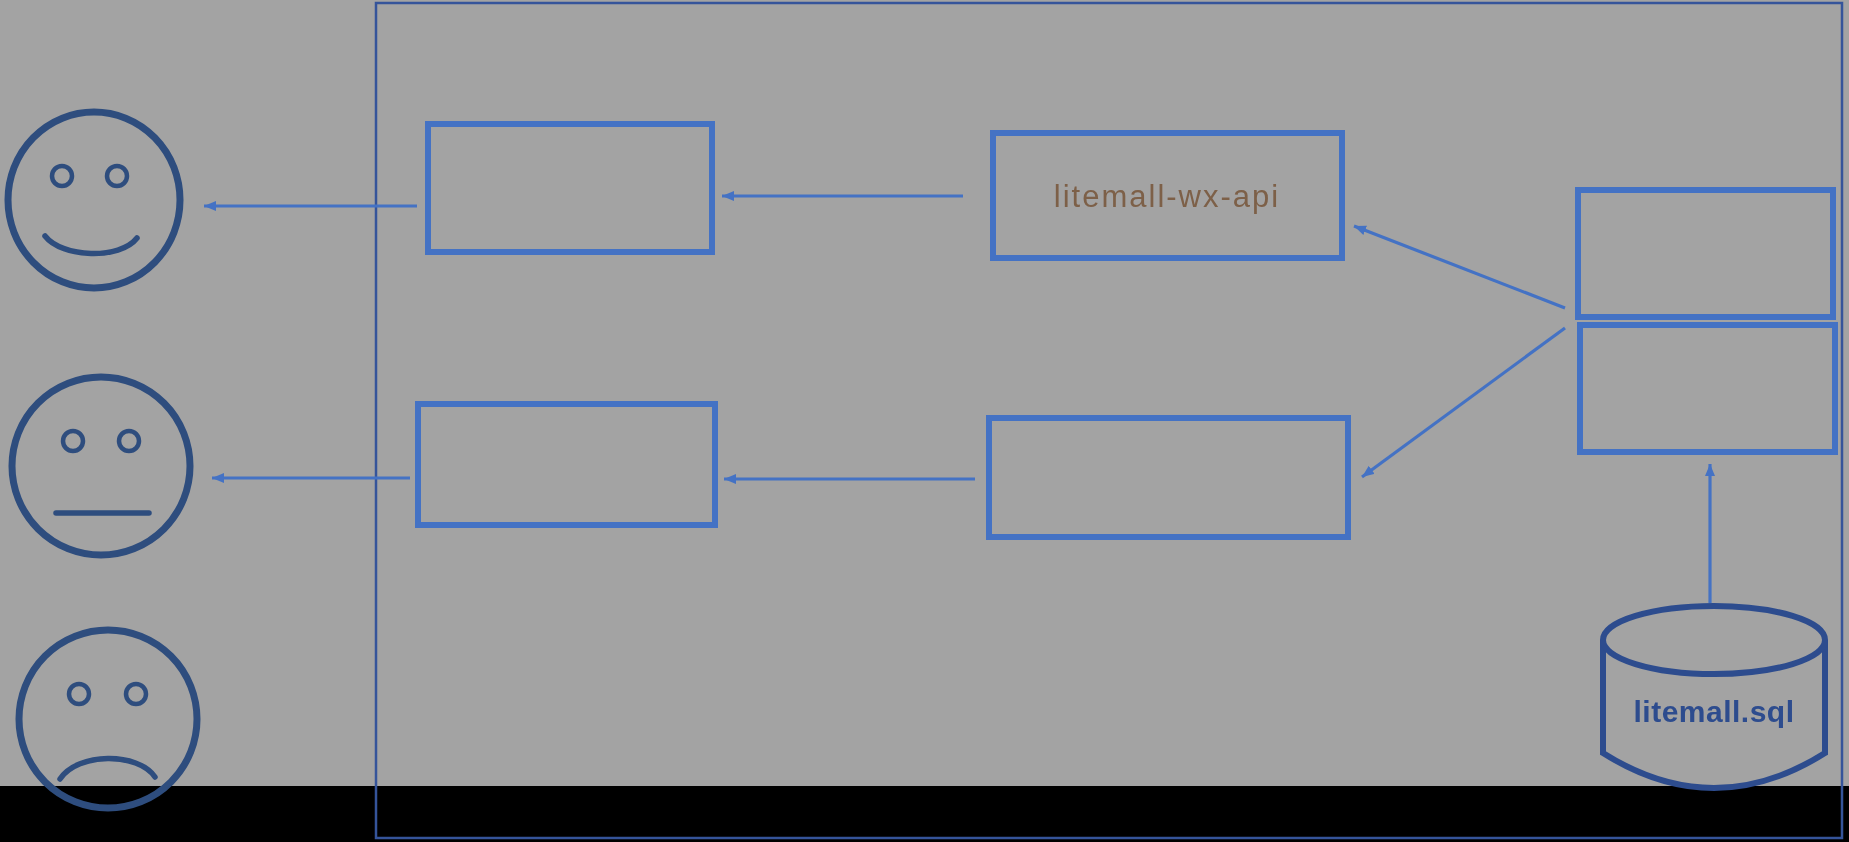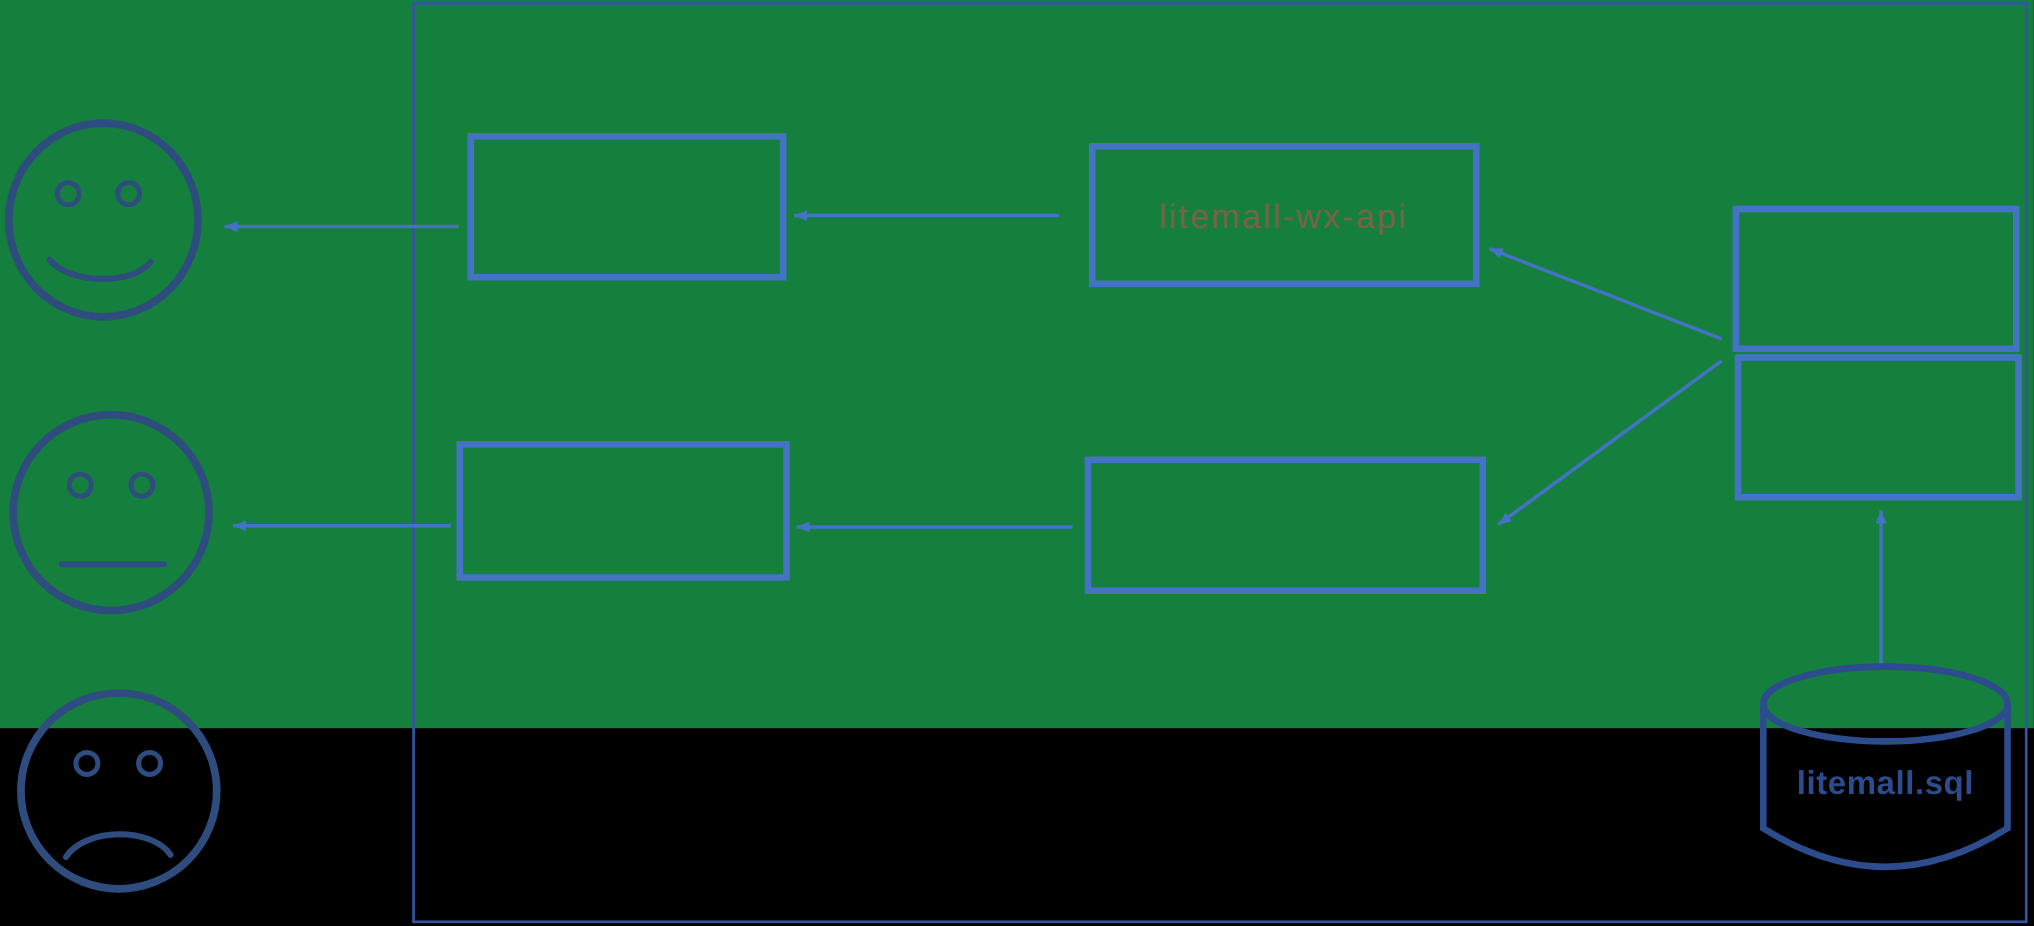--- a/index.html
+++ b/index.html
@@ -7,22 +7,22 @@
     padding: 0;
     background: #000000;
     width: 1849px;
     height: 842px;
     overflow: hidden;
     font-family: "Liberation Sans", sans-serif;
   }
   .stage {
     position: relative;
     width: 1849px;
-    height: 662px;
-    background: #15803d;
+    height: 786px;
+    background: #a3a3a3;
     text-align: center;
   }
   svg { display: block; }
   text { user-select: none; }
   .api-label {
     font-family: "Liberation Sans", sans-serif;
     font-weight: 300;
     font-size: 31px;
     letter-spacing: 2px;
   }

